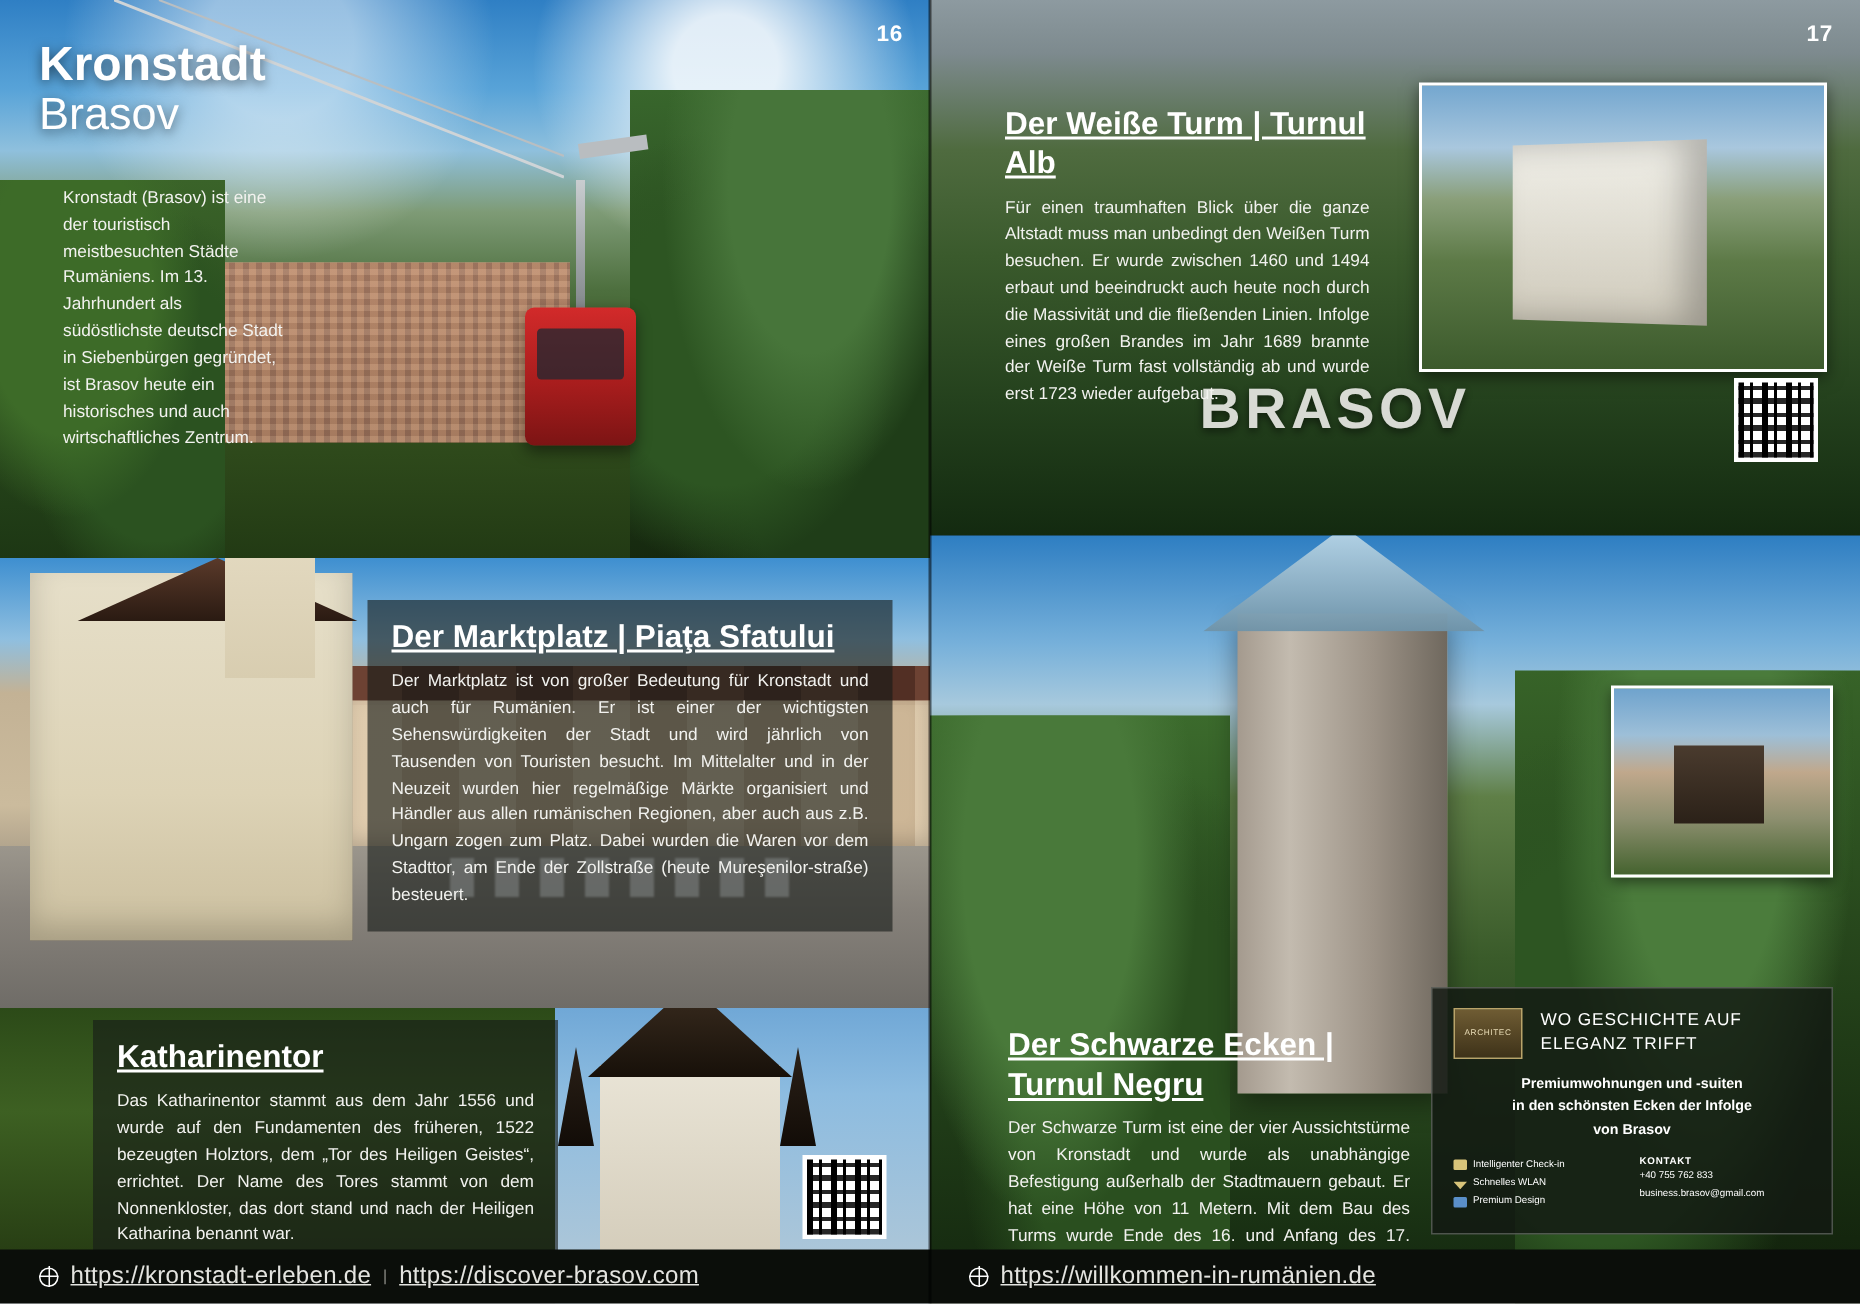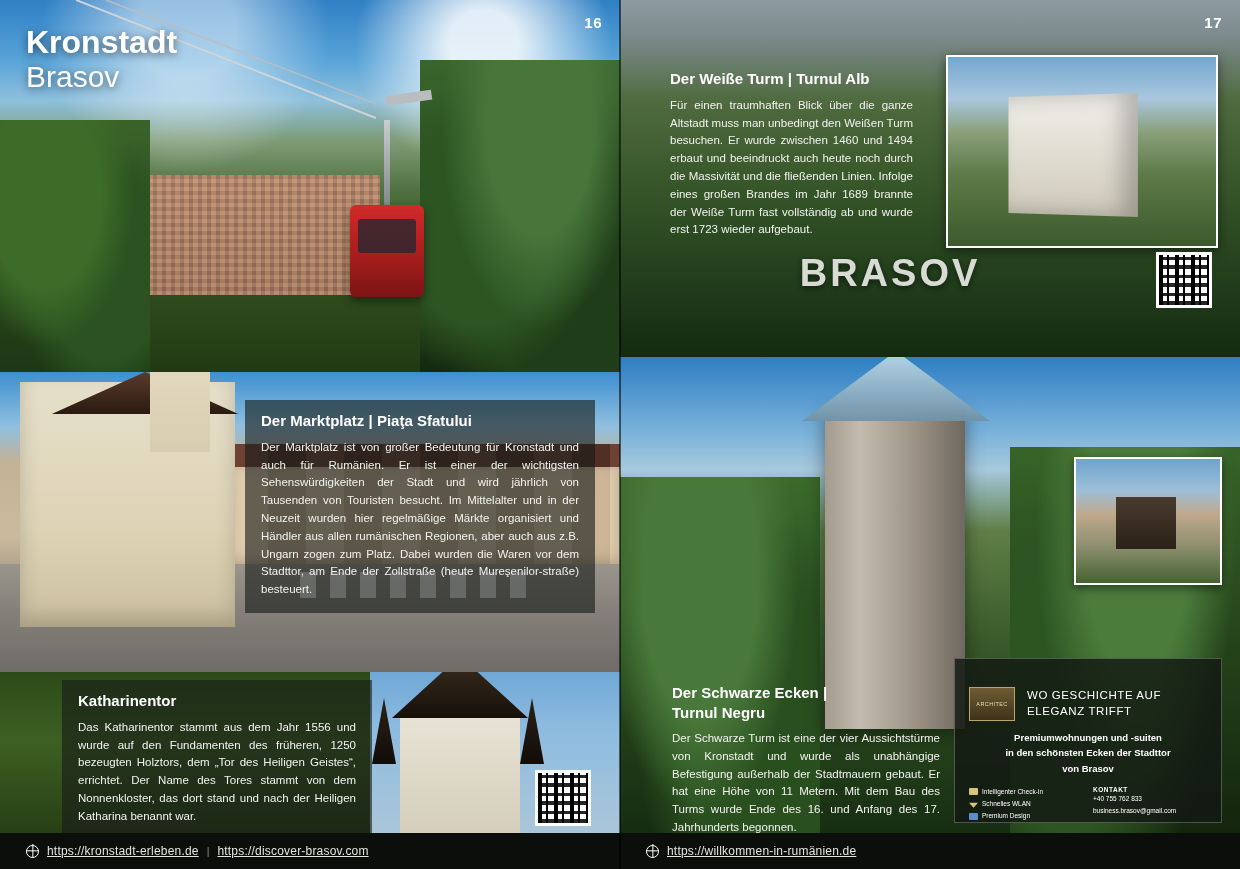--- a/index.html
+++ b/index.html
@@ -206,22 +206,22 @@
 
   
   .txt-card {
     position: absolute; z-index: 30;
     background: rgba(22,28,24,0.62);
     padding: 12px 16px 14px 16px;
     color: #ffffff;
   }
   .txt-card.plain { background: none; }
   .card-title {
-    font-size: 15px; font-weight: bold; color: #ffffff;
-    margin-bottom: 8px; line-height: 1.25;
+    font-size: 21px; font-weight: bold; color: #ffffff;
+    margin-bottom: 8px; line-height: 1.25; text-decoration: underline;
   }
   .card-title.two-line { line-height: 1.2; }
   .body-text {
     font-size: 11.5px; line-height: 1.55; color: #f2f2ef;
     text-align: justify;
   }
 
   .title-block { position: absolute; left: 26px; top: 26px; z-index: 35; }
   .title-main {
     font-size: 32px; font-weight: bold; color: #ffffff; line-height: 1;
@@ -245,41 +245,41 @@
     background-blend-mode: multiply;
   }
 
   
   .footer-bar {
     position: absolute; bottom: 0; left: 0; width: 620px; height: 36px;
     background: #0b0e0a; display: flex; align-items: center;
     padding-left: 26px; z-index: 45; gap: 8px;
   }
   .footer-link {
-    font-size: 12px; color: #e4e4e0; letter-spacing: .2px;
+    font-size: 16px; color: #e4e4e0; letter-spacing: .2px;
   }
   .footer-sep { font-size: 10.5px; color: #8d8d88; }
   .globe-icon {
     width: 13px; height: 13px; border-radius: 50%;
     border: 1.3px solid #ffffff; position: relative; flex: 0 0 auto;
   }
   .globe-icon:before {
     content: ""; position: absolute; left: 50%; top: -1.3px; bottom: -1.3px;
     width: 1.3px; background: #fff; transform: translateX(-50%);
   }
   .globe-icon:after {
     content: ""; position: absolute; top: 50%; left: -1.3px; right: -1.3px;
     height: 1.3px; background: #fff; transform: translateY(-50%);
   }
 
   
   .ad-box {
     position: absolute; right: 18px; bottom: 46px; width: 268px; height: 165px;
     background: rgba(18,24,18,0.82); border: 1px solid rgba(255,255,255,.25);
-    z-index: 36; padding: 28px 14px; color: #fff;
+    z-index: 36; padding: 13px 14px; color: #fff;
   }
   .ad-logo {
     width: 46px; height: 34px; background: linear-gradient(#6f5c33, #3e3219);
     border: 1px solid #b9a46a; display: flex; align-items: center;
     justify-content: center; font-size: 5.5px; letter-spacing: .4px; color: #e8dcb6;
   }
   .ad-head { font-size: 11.5px; line-height: 1.35; letter-spacing: .6px; }
   .ad-sub {
     font-size: 9.5px; text-align: center; line-height: 1.5; font-weight: bold;
     margin-top: 10px;
@@ -321,20 +321,23 @@
       <div class="cc-cabin"></div>
     </div>
 
     <div class="page-num left">16</div>
 
     <div class="title-block">
       <div class="title-main">Kronstadt</div>
       <div class="title-sub">Brasov</div>
     </div>
 
+    <div class="txt-card plain" style="left:26px; top:112px; width:180px;">
+      <div class="body-text" style="text-align:left;">Kronstadt (Brasov) ist eine der touristisch meistbesuchten Städte Rumäniens. Im 13. Jahrhundert als südöstlichste deutsche Stadt in Siebenbürgen gegründet, ist Brasov heute ein historisches und auch wirtschaftliches Zentrum.</div>
+    </div>
 
     <div class="photo ph-marktplatz">
       <div class="mp-bldgroof"></div>
       <div class="mp-bldgrow"></div>
       <div class="mp-square"></div>
       <div class="mp-towerbuild">
         <div class="mp-roof2"></div>
         <div class="mp-tower"></div>
 
       </div>
@@ -350,21 +353,21 @@
       <div class="kt-gate">
         <div class="kt-main"></div>
         <div class="kt-roof"></div>
         <div class="kt-spire1"></div>
         <div class="kt-spire2"></div>
       </div>
     </div>
 
     <div class="txt-card" style="left:62px; top:680px; width:310px;">
       <div class="card-title">Katharinentor</div>
-      <div class="body-text">Das Katharinentor stammt aus dem Jahr 1556 und wurde auf den Fundamenten des früheren, 1250 bezeugten Holztors, dem „Tor des Heiligen Geistes“, errichtet. Der Name des Tores stammt von dem Nonnenkloster, das dort stand und nach der Heiligen Katharina benannt war.</div>
+      <div class="body-text">Das Katharinentor stammt aus dem Jahr 1556 und wurde auf den Fundamenten des früheren, 1522 bezeugten Holztors, dem „Tor des Heiligen Geistes“, errichtet. Der Name des Tores stammt von dem Nonnenkloster, das dort stand und nach der Heiligen Katharina benannt war.</div>
     </div>
 
     <div class="qr" style="left:535px; top:770px; width:56px; height:56px;">
         <i></i>
       </div>
 
     <div class="footer-bar">
       <span class="globe-icon"></span>
       <a class="footer-link" href="#">https://kronstadt-erleben.de</a>
       <span class="footer-sep">|</span>
@@ -412,21 +415,21 @@
 
     <div class="ad-box">
       <div style="display:flex; align-items:center; gap:12px;">
         <div class="ad-logo">ARCHITEC</div>
         <div>
           <div class="ad-head">WO GESCHICHTE AUF</div>
           <div class="ad-head">ELEGANZ TRIFFT</div>
         </div>
       </div>
       <div class="ad-sub">Premiumwohnungen und -suiten</div>
-      <div class="ad-sub" style="margin-top:1px;">in den schönsten Ecken der Stadttor</div>
+      <div class="ad-sub" style="margin-top:1px;">in den schönsten Ecken der Infolge</div>
       <div class="ad-sub" style="margin-top:1px;">von Brasov</div>
       <div class="ad-cols">
         <div class="ad-feat" style="flex:1;">
           <div>
               <span class="ad-dot"></span>
               <span>Intelligenter Check-in</span>
             </div>
           <div>
               <span class="ad-dot wifi"></span>
               <span>Schnelles WLAN</span>

